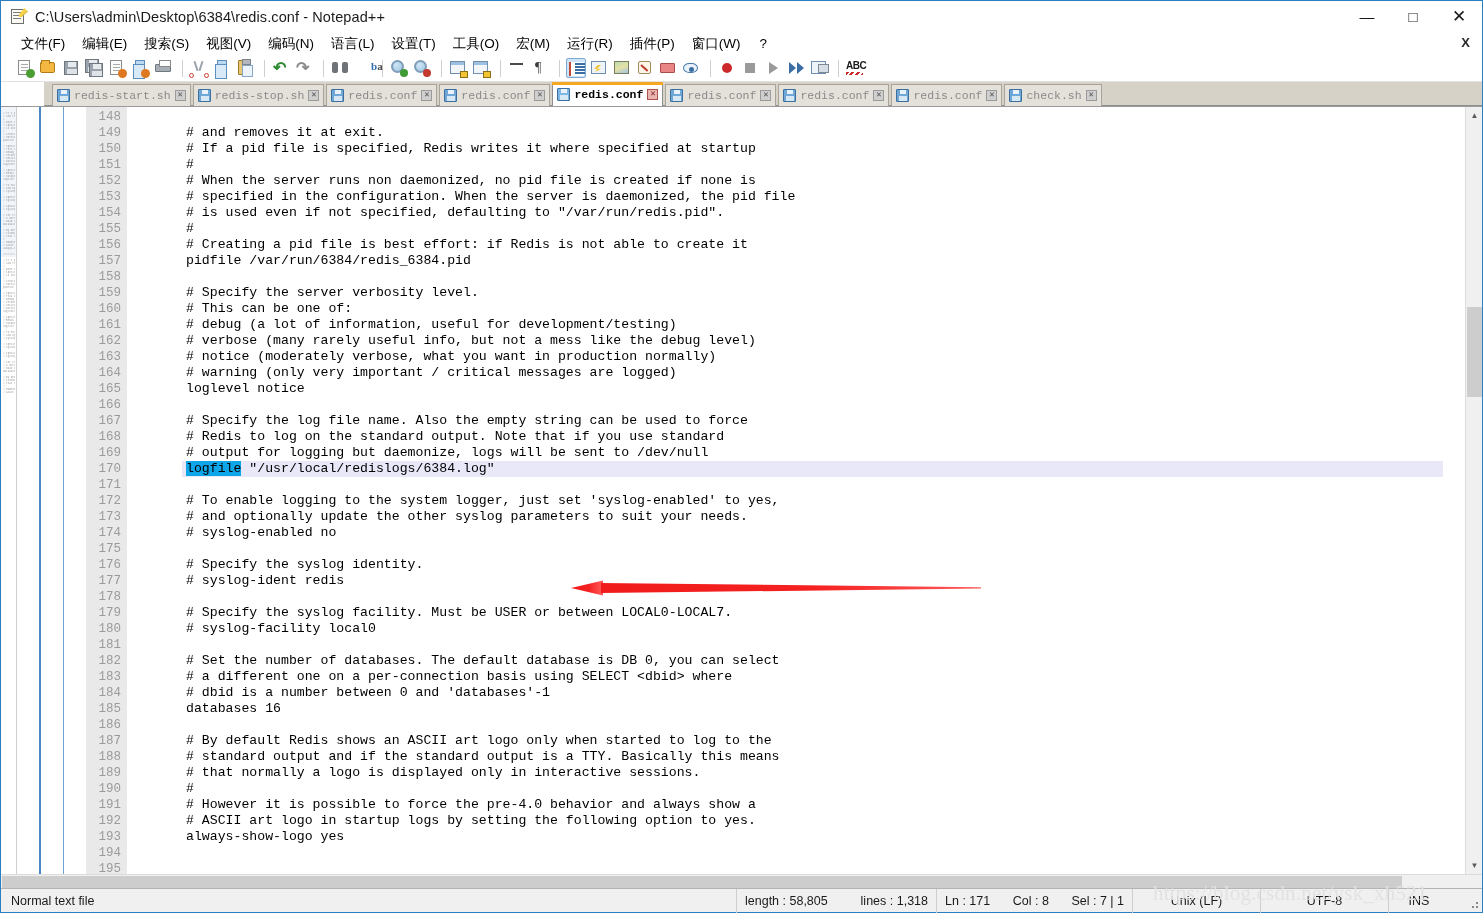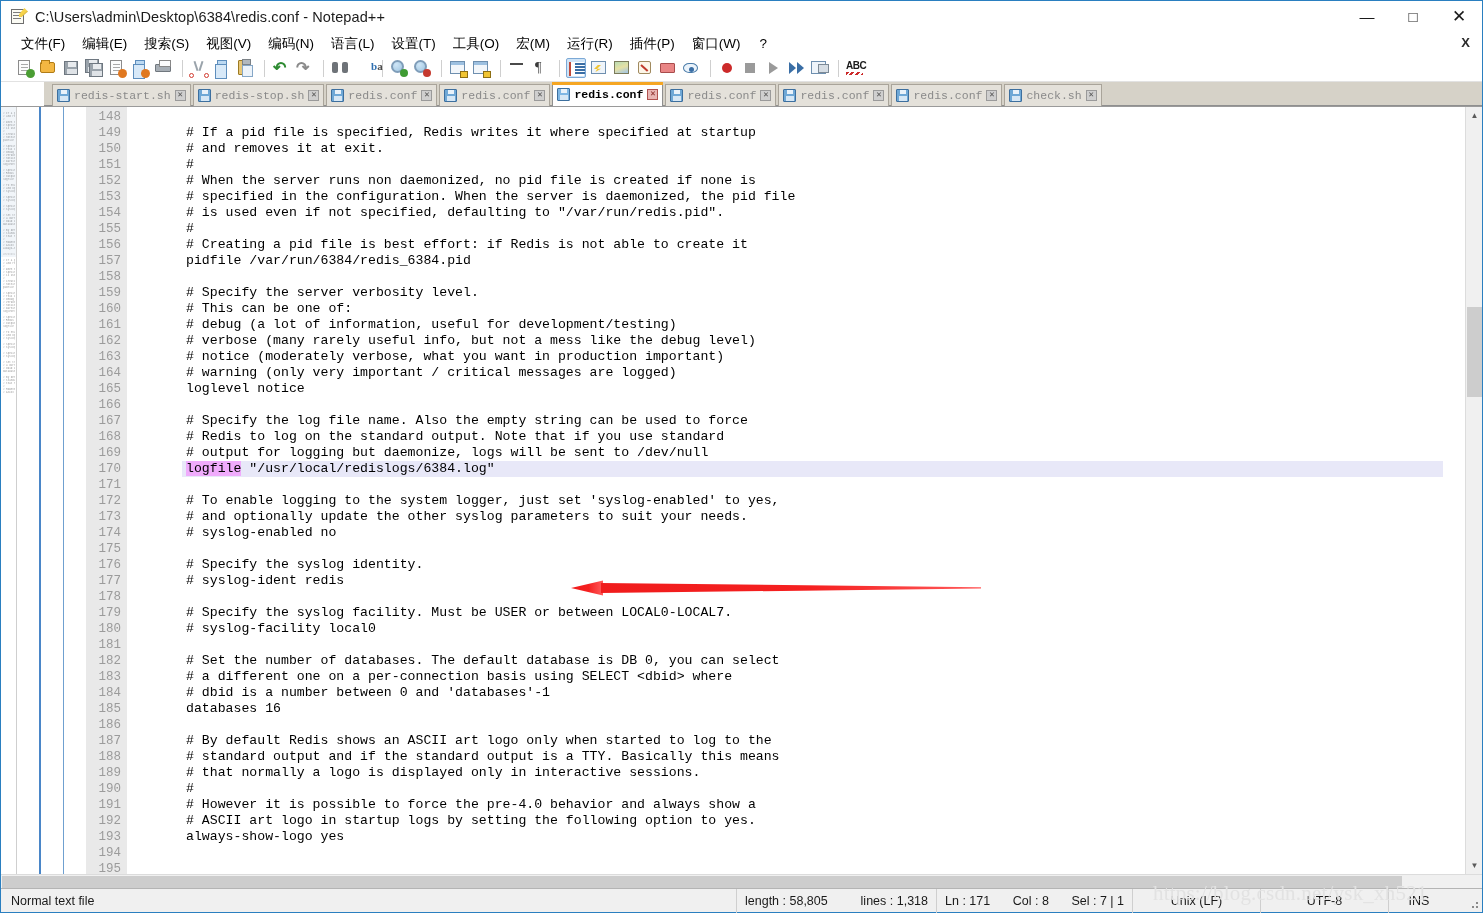--- a/index.html
+++ b/index.html
@@ -367,21 +367,21 @@
   .code .line {
     height: 16px; line-height: 16px;
     font-family: "Liberation Mono", monospace;
     font-size: 13.2px; color: #000000;
     white-space: pre; padding-left: 4px;
     position: relative;
   }
   .code .line.current {
     background: #e8e8f8;
   }
-  .hl-green { background: #f0abfc; }
+  .hl-green { background: #0ea5e9; }
 
   
   .arrow-anno {
     position: absolute; pointer-events: none;
     left: 389px; top: 473px; width: 410px; height: 16px; z-index: 20;
   }
 
   
   .vscroll {
     width: 17px; flex: 0 0 17px; background: #f0f0f0;
@@ -795,35 +795,35 @@
         <div class="ln">190</div>
         <div class="ln">191</div>
         <div class="ln">192</div>
         <div class="ln">193</div>
         <div class="ln">194</div>
         <div class="ln">195</div>
       </div>
     <div class="foldmargin"></div>
     <div class="code" id="code">
       <div class="line"></div>
+        <div class="line"># and removes it at exit.</div>
         <div class="line"># If a pid file is specified, Redis writes it where specified at startup</div>
-        <div class="line"># and removes it at exit.</div>
         <div class="line">#</div>
         <div class="line"># When the server runs non daemonized, no pid file is created if none is</div>
         <div class="line"># specified in the configuration. When the server is daemonized, the pid file</div>
         <div class="line"># is used even if not specified, defaulting to "/var/run/redis.pid".</div>
         <div class="line">#</div>
         <div class="line"># Creating a pid file is best effort: if Redis is not able to create it</div>
         <div class="line">pidfile /var/run/6384/redis_6384.pid</div>
         <div class="line"></div>
         <div class="line"># Specify the server verbosity level.</div>
         <div class="line"># This can be one of:</div>
         <div class="line"># debug (a lot of information, useful for development/testing)</div>
         <div class="line"># verbose (many rarely useful info, but not a mess like the debug level)</div>
-        <div class="line"># notice (moderately verbose, what you want in production important)</div>
+        <div class="line"># notice (moderately verbose, what you want in production normally)</div>
         <div class="line"># warning (only very important / critical messages are logged)</div>
         <div class="line">loglevel notice</div>
         <div class="line"></div>
         <div class="line"># Specify the log file name. Also the empty string can be used to force</div>
         <div class="line"># Redis to log on the standard output. Note that if you use standard</div>
         <div class="line"># output for logging but daemonize, logs will be sent to /dev/null</div>
         <div class="line current"><span class="hl-green">logfile</span><span> "/usr/local/redislogs/6384.log"</span></div>
         <div class="line"></div>
         <div class="line"># To enable logging to the system logger, just set 'syslog-enabled' to yes,</div>
         <div class="line"># and optionally update the other syslog parameters to suit your needs.</div>

